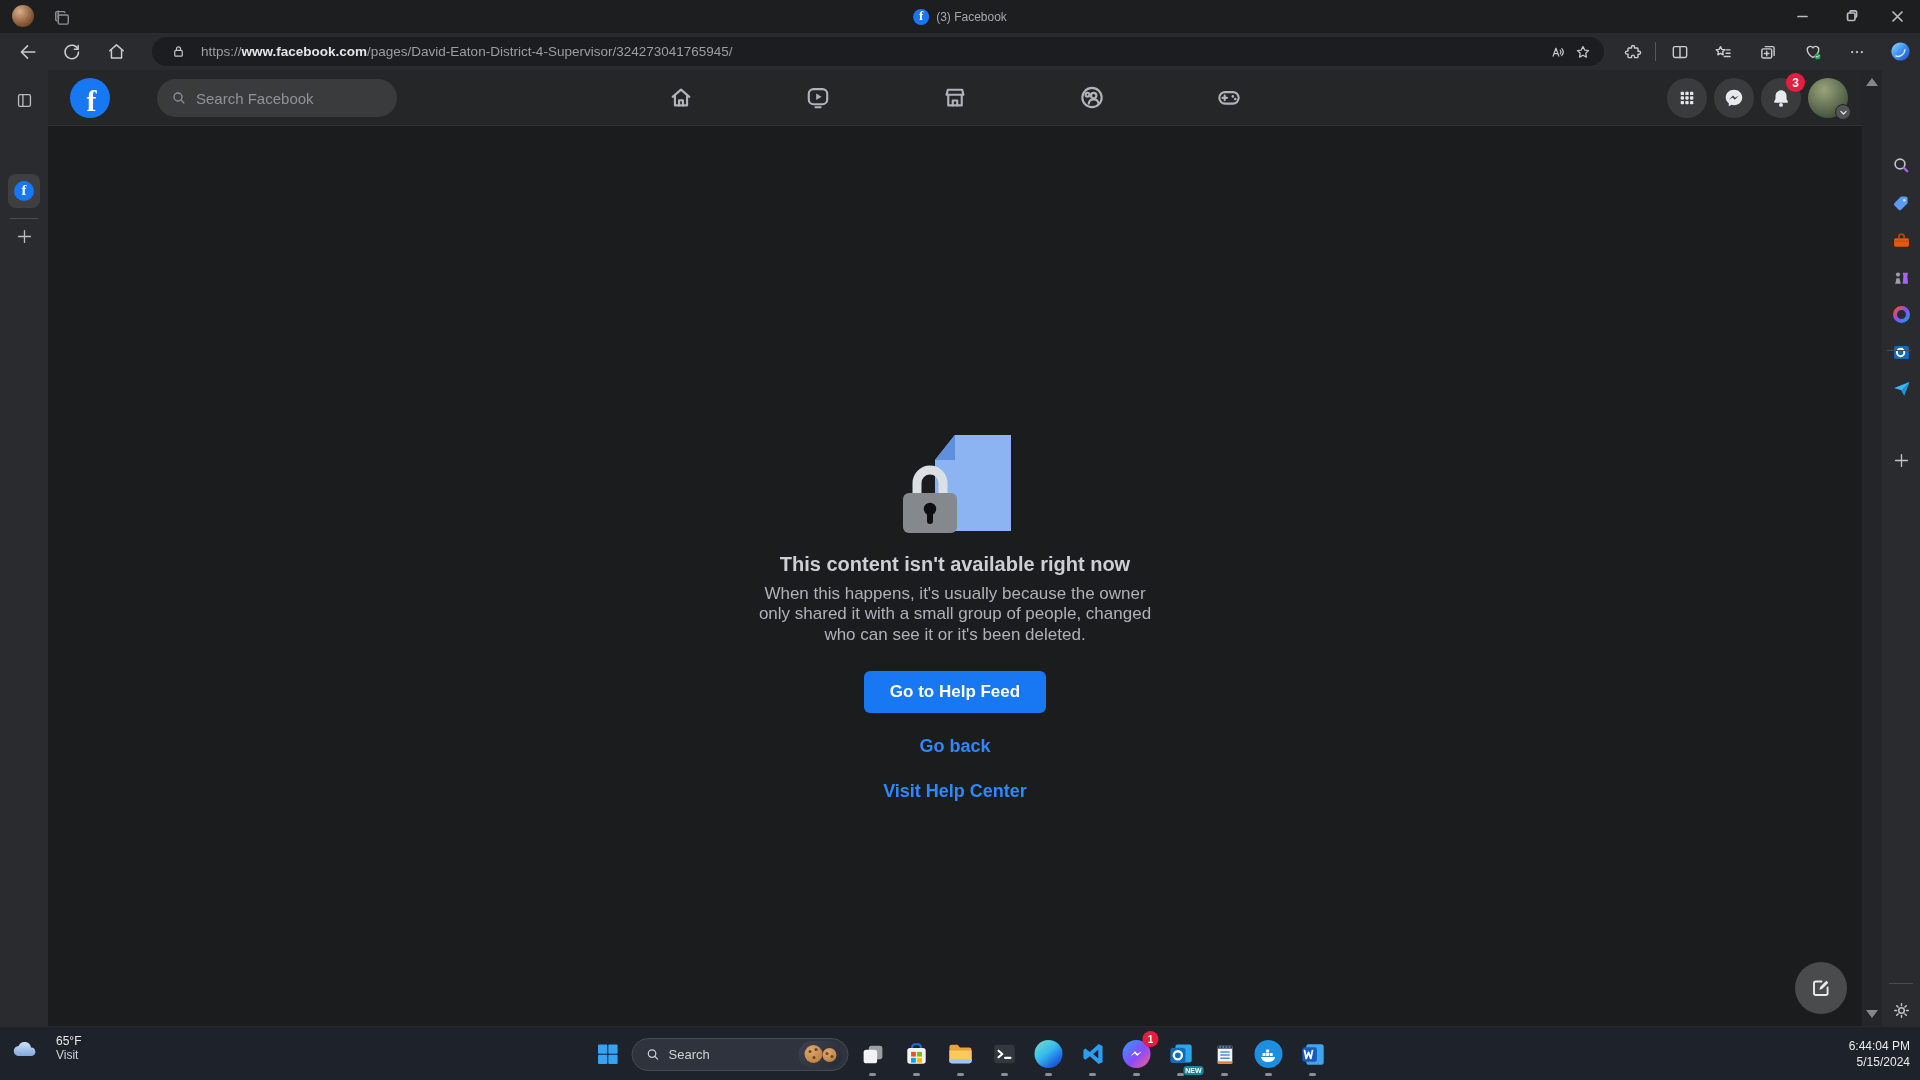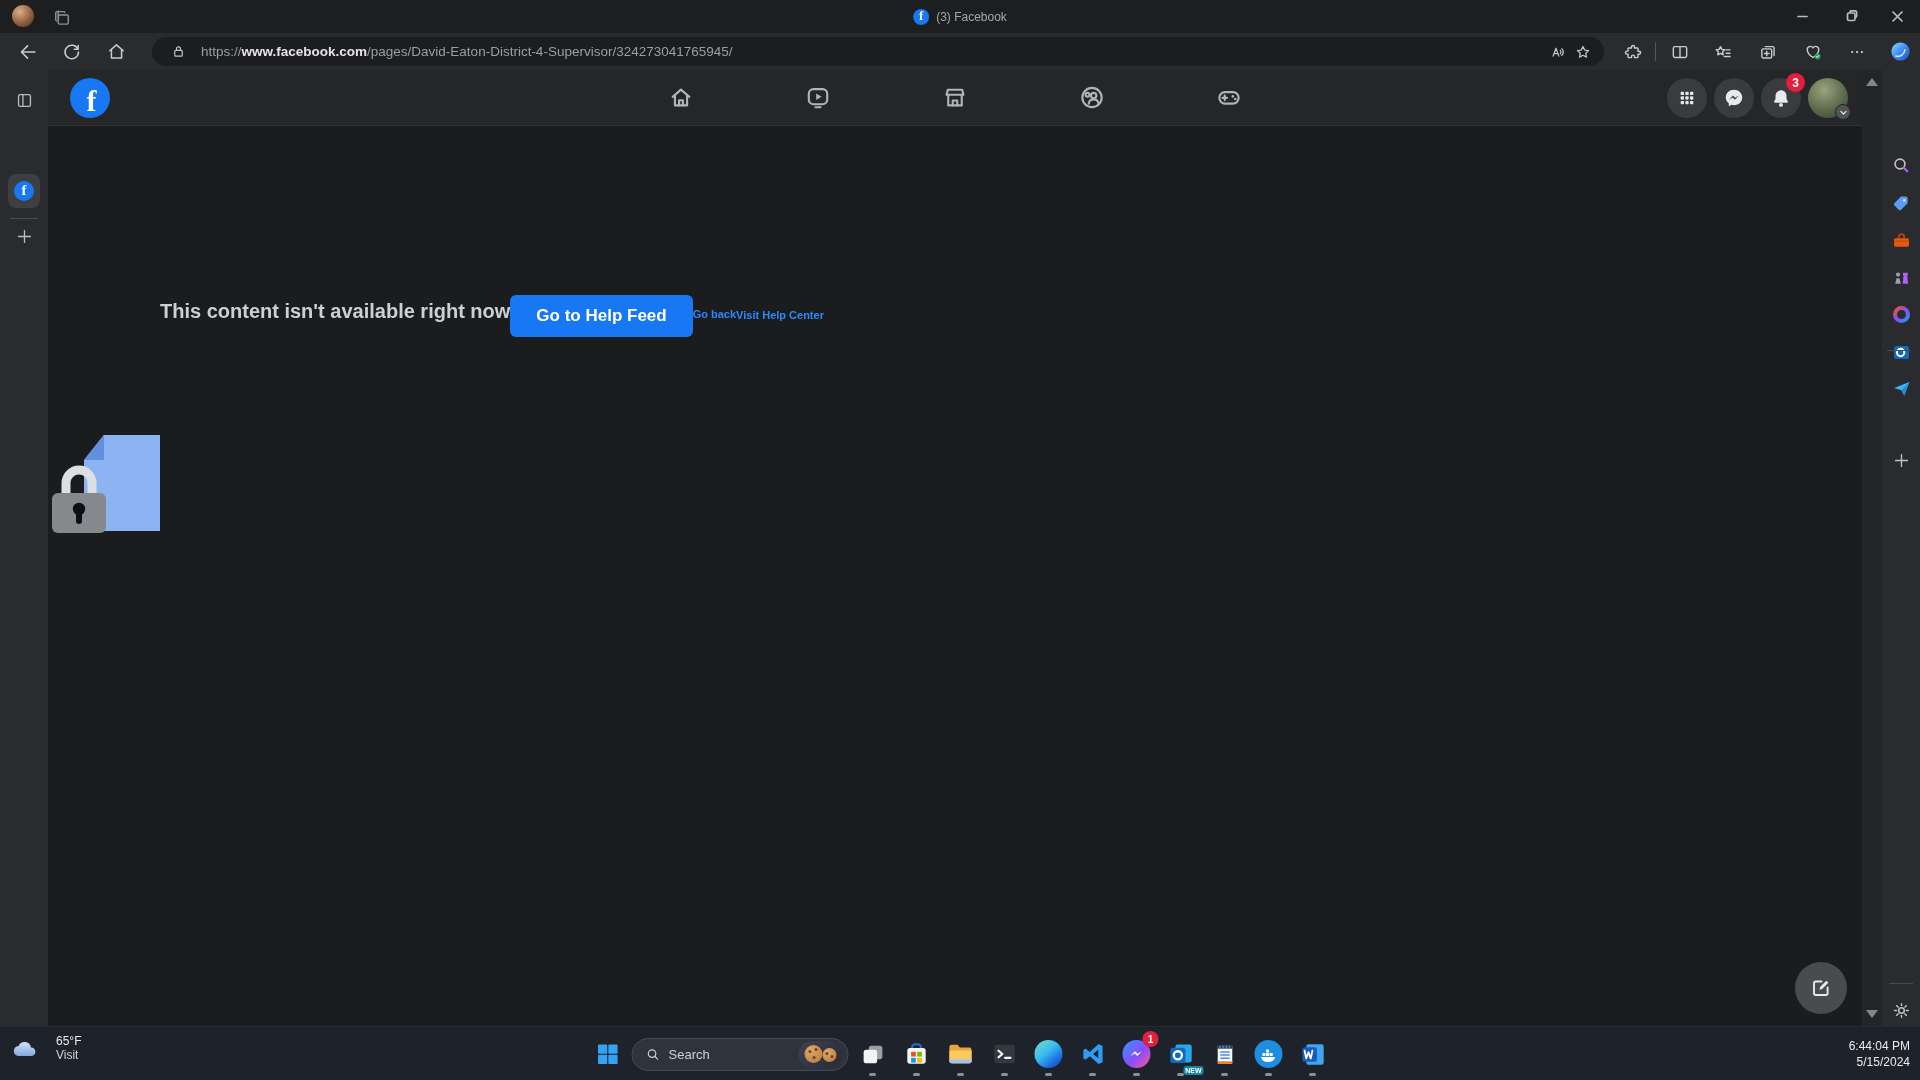--- a/index.html
+++ b/index.html
@@ -69,31 +69,31 @@
   .fb-right { position:absolute; right:14px; top:8px; display:flex; gap:7px; }
   .cbtn { width:40px; height:40px; border-radius:50%; background:#3a3b3c; display:flex;
           align-items:center; justify-content:center; color:#e4e6ea; position:relative; }
   .cbtn.av { background:radial-gradient(circle at 40% 30%, #9aa37c, #5c6b4f 55%, #2e3a2a); }
   .chev { position:absolute; right:-3px; bottom:-2px; width:16px; height:16px; border-radius:50%;
           background:#525355; border:1px solid #242628; display:flex; align-items:center; justify-content:center; }
   .badge { position:absolute; top:-5px; right:-4px; min-width:19px; height:19px; border-radius:10px;
            background:#e41e3f; color:#fff; font-size:12px; font-weight:bold; display:flex;
            align-items:center; justify-content:center; padding:0 4px; }
 
-  .err { position:absolute; left:0; top:0; width:100%; display:flex; flex-direction:row; align-items:center; }
+  .err { position:absolute; left:0; top:0; width:100%; display:flex; flex-direction:column; align-items:center; }
   .illus { position:relative; width:112px; height:100px; margin-top:365px; }
   .doc { position:absolute; right:0; top:0; width:76px; height:96px; background:#8db4f2;
          clip-path:polygon(26% 0, 100% 0, 100% 100%, 0 100%, 0 26%); }
   .fold { position:absolute; right:56px; top:0; width:20px; height:25px; background:#5f8fdd;
           clip-path:polygon(100% 0, 0 100%, 100% 100%); }
   .err-title { margin-top:18px; color:#ccd0d5; font-size:20px; font-weight:bold; }
   .err-body { margin-top:8px; width:400px; text-align:center; color:#aeb2b8; font-size:17px; line-height:1.2; }
   .err-btn { margin-top:26px; height:42px; padding:0 26px; border-radius:6px; background:#1877f2;
              color:#fff; font-size:17px; font-weight:bold; display:flex; align-items:center; }
-  .err-link { color:#2d88ff; font-size:11px; font-weight:600; }
+  .err-link { color:#2d88ff; font-size:18px; font-weight:600; }
   .lk1 { margin-top:23px; } .lk2 { margin-top:24px; }
 
   .compose { position:absolute; right:15px; bottom:12px; width:52px; height:52px; border-radius:50%;
              background:#4a4b4d; display:flex; align-items:center; justify-content:center; color:#e9eaec; }
 
   
   .taskbar { position:absolute; left:0; top:1026px; width:1920px; height:54px; background:#1e222b;
              border-top:1px solid rgba(255,255,255,0.04); }
   .weather { position:absolute; left:10px; top:7px; display:flex; align-items:center; gap:16px; }
   .wtxt { font-size:12px; color:#ececec; line-height:14px; }
@@ -333,20 +333,27 @@
       <svg width="21" height="21" viewBox="0 0 24 24">
           <circle class="st" cx="12" cy="12" r="3.2"></circle>
           <path class="st" d="M12 4.2v2.2M12 17.6v2.2M4.2 12h2.2M17.6 12h2.2M6.5 6.5l1.6 1.6M15.9 15.9l1.6 1.6M17.5 6.5l-1.6 1.6M8.1 15.9l-1.6 1.6"></path>
         </svg>
     </div>
   </div>
 
   <div class="content">
     <div class="fbnav">
       <div class="fb-logo"></div>
+      <div class="fb-search">
+        <svg width="16" height="16" viewBox="0 0 24 24">
+            <circle class="st2" cx="10.5" cy="10.5" r="6"></circle>
+            <path class="st2" d="m15.2 15.2 4.2 4.2"></path>
+          </svg>
+        <span>Search Facebook</span>
+      </div>
       <div class="fb-mid">
         <div class="mi">
           <svg width="27" height="27" viewBox="0 0 24 24">
               <path class="st2" d="M4.6 11.4 12 5l7.4 6.4"></path>
               <path class="st2" d="M6.6 10.1V19h10.8v-8.9"></path>
               <path class="st2" d="M10.3 19v-4.6h3.4V19"></path>
             </svg>
         </div>
         <div class="mi">
           <svg width="27" height="27" viewBox="0 0 24 24">
@@ -423,20 +430,21 @@
         <div class="doc"></div>
         <div class="fold"></div>
         <svg width="64" height="76" viewBox="0 0 64 76" style="position:absolute; left:0; bottom:0;">
           <path d="M18 40V24a13 13 0 0 1 26 0v16" fill="none" stroke="#dcdfe3" stroke-width="9"></path>
           <rect x="4" y="34" width="54" height="40" rx="6" fill="#85888c"></rect>
           <circle cx="31" cy="50" r="6.2" fill="#0e0f10"></circle>
           <rect x="28" y="52" width="6" height="13" rx="3" fill="#0e0f10"></rect>
         </svg>
       </div>
       <div class="err-title">This content isn't available right now</div>
+      <div class="err-body">When this happens, it's usually because the owner only shared it with a small group of people, changed who can see it or it's been deleted.</div>
       <div class="err-btn">Go to Help Feed</div>
       <a class="err-link lk1">Go back</a>
       <a class="err-link lk2">Visit Help Center</a>
     </div>
 
     <div class="compose">
       <svg width="24" height="24" viewBox="0 0 24 24">
           <path class="st2" d="M12.5 5.5H6.8A1.8 1.8 0 0 0 5 7.3v10A1.8 1.8 0 0 0 6.8 19h10a1.8 1.8 0 0 0 1.8-1.8v-5.7"></path>
           <path d="m10.5 13.7.6-2.6 6.2-6.3 2 2-6.2 6.3z" fill="currentColor"></path>
         </svg>

